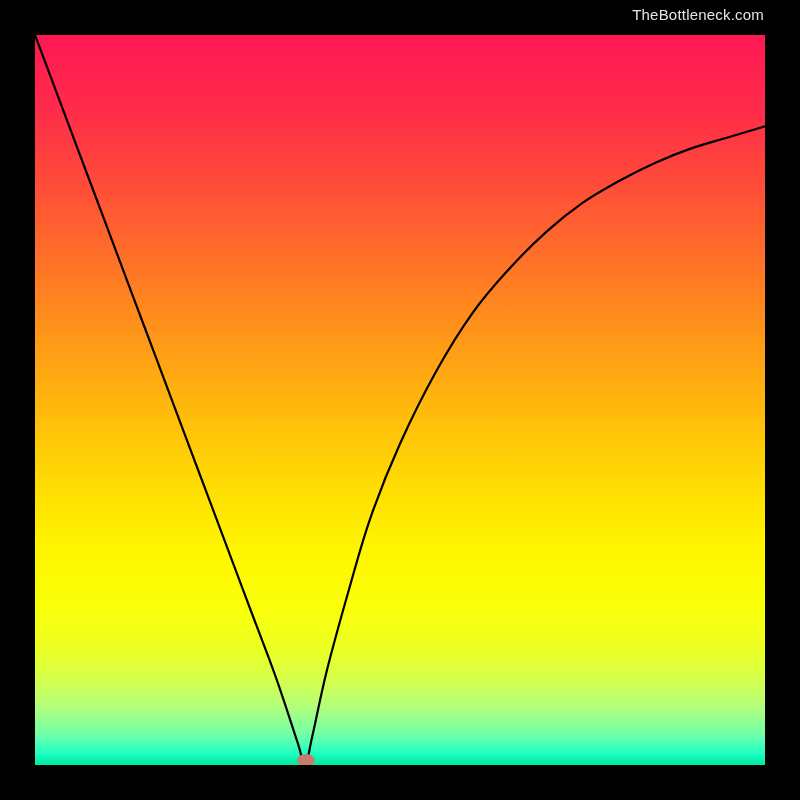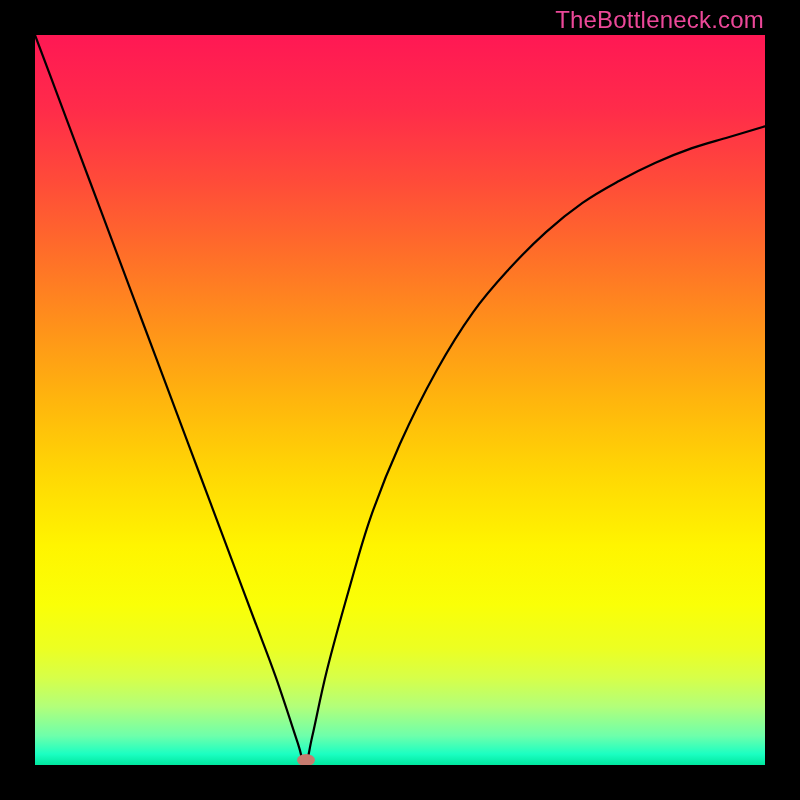--- a/index.html
+++ b/index.html
@@ -27,23 +27,23 @@
   .curve-svg {
     position: absolute;
     left: 0; top: 0;
     width: 100%;
     height: 100%;
   }
   .watermark {
     position: absolute;
     top: 6px;
     right: 36px;
-    color: #ec4899;
+    color: #e5e5e5;
     font-family: Arial, Helvetica, sans-serif;
-    font-size: 24px;
+    font-size: 15px;
     font-weight: 400;
     letter-spacing: 0.2px;
   }
   .dot {
     position: absolute;
     width: 18px;
     height: 12px;
     border-radius: 50%;
     background: #c77b6f;
     transform: translate(-50%, -50%);

